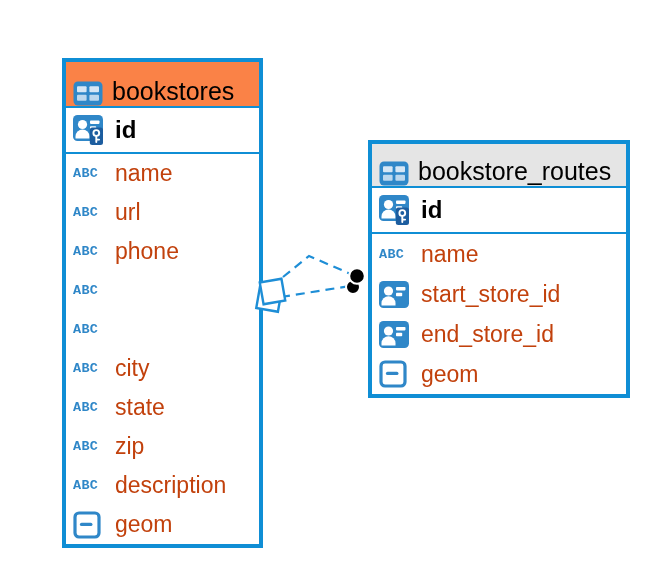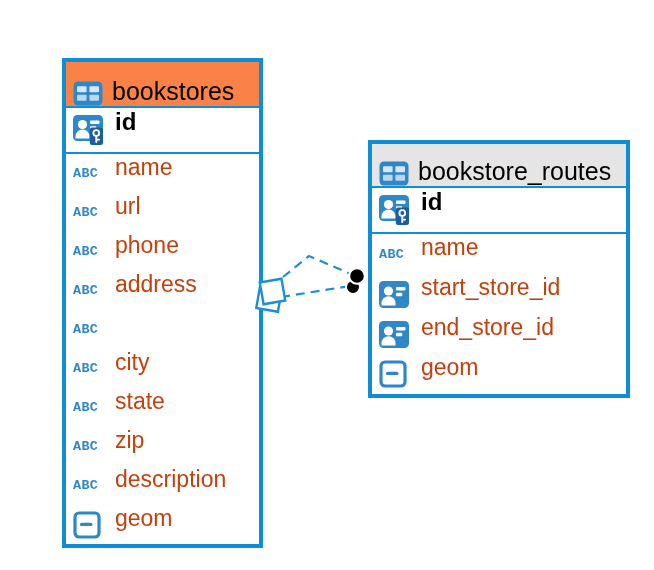--- a/index.html
+++ b/index.html
@@ -10,21 +10,21 @@
   .entity{
     position:absolute;background:#ffffff;border:4px solid #0f8ed5;box-sizing:border-box;
     display:flex;flex-direction:column;
   }
   .entity-header{
     display:flex;align-items:flex-end;padding-left:7px;gap:9px;
     border-bottom:2px solid #0f8ed5;box-sizing:border-box;flex:0 0 auto;
   }
   .entity-title{font-size:25px;color:#000;white-space:nowrap;}
   .pk-section{border-bottom:2px solid #0f8ed5;box-sizing:border-box;flex:0 0 auto;}
-  .row{display:flex;padding-left:7px;box-sizing:border-box;}
+  .row{display:flex;align-items:center;padding-left:7px;box-sizing:border-box;}
   .icon-box{width:40px;flex:0 0 40px;display:flex;align-items:center;}
   .col-name{font-size:23px;color:#c2410c;white-space:nowrap;margin-left:2px;}
   .pk-name{font-size:24px;font-weight:bold;color:#000;}
   .abc{
     color:#2f87c8;font-family:Liberation Mono, monospace;font-weight:800;
     font-size:13.5px;letter-spacing:.3px;transform:scaleY(.95);
   }
   .ic{display:block;}
   
   #entity-bookstores{left:62px;top:58px;width:201px;height:490px;}
@@ -112,21 +112,20 @@
       <div class="row">
         <span class="icon-box">
             <span class="abc">ABC</span>
           </span>
         <span class="col-name">phone</span>
       </div>
       <div class="row">
         <span class="icon-box">
             <span class="abc">ABC</span>
           </span>
-        <span class="col-name">address</span>
       </div>
       <div class="row">
         <span class="icon-box">
             <span class="abc">ABC</span>
           </span>
       </div>
       <div class="row">
         <span class="icon-box">
             <span class="abc">ABC</span>
           </span>

